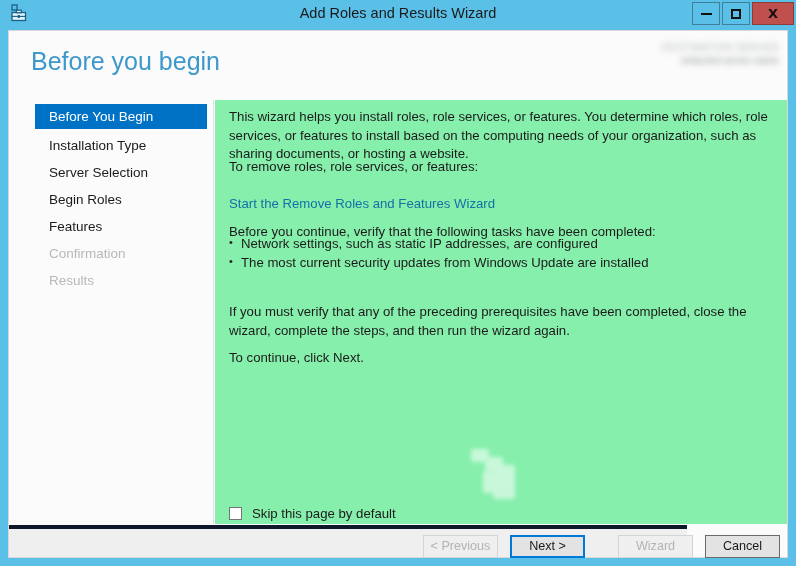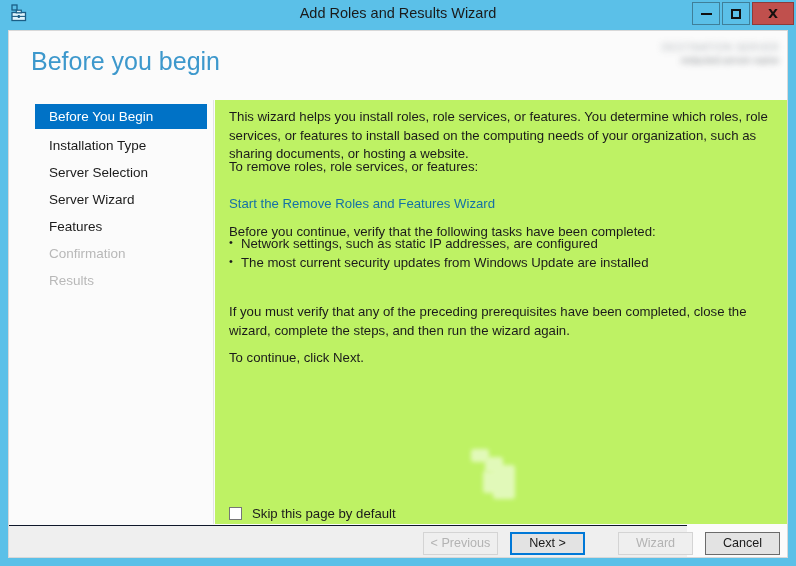--- a/index.html
+++ b/index.html
@@ -130,21 +130,21 @@
   }
   .nav-item.disabled {
     color: #b8b8b8;
   }
 
   
   #content {
     position: absolute;
     left: 206px; top: 69px;
     width: 572px; height: 424px;
-    background: #bef264;
+    background: #86efac;
   }
   .para {
     position: absolute;
     left: 14px;
     width: 548px;
     font-size: 13.2px;
     line-height: 18.6px;
     color: #1b1b1b;
   }
   .link {
@@ -215,21 +215,21 @@
     color: #1b1b1b;
     white-space: nowrap;
   }
 
   
   #footer {
     position: absolute;
     left: 0; top: 494px;
     width: 678px; height: 32px;
     background: #efefef;
-    border-top: 1px solid #0f172a;
+    border-top: 4px solid #0f172a;
   }
   .ftr-btn {
     position: absolute;
     top: 6px;
     height: 23px;
     line-height: 21px;
     text-align: center;
     font-size: 12.6px;
     color: #1b1b1b;
     background: #e3e3e3;
@@ -289,21 +289,21 @@
       <div id="destination-server">
         <div class="ds-label">DESTINATION SERVER</div>
         <div class="ds-value">redacted-server-name</div>
       </div>
     </div>
 
     <div id="sidebar">
       <div class="nav-item selected" style="top:4px">Before You Begin</div>
       <div class="nav-item" style="top:33px">Installation Type</div>
       <div class="nav-item" style="top:60px">Server Selection</div>
-      <div class="nav-item" style="top:87px">Server Wizard</div>
+      <div class="nav-item" style="top:87px">Begin Roles</div>
       <div class="nav-item" style="top:114px">Features</div>
       <div class="nav-item disabled" style="top:141px">Confirmation</div>
       <div class="nav-item disabled" style="top:168px">Results</div>
     </div>
 
     <div id="content">
 
       <div class="para" style="top:8px">This wizard helps you install roles, role services, or features. You determine which roles, role services, or features to install based on the computing needs of your organization, such as sharing documents, or hosting a website.</div>
 
       <div class="para" style="top:58px">To remove roles, role services, or features:</div>

